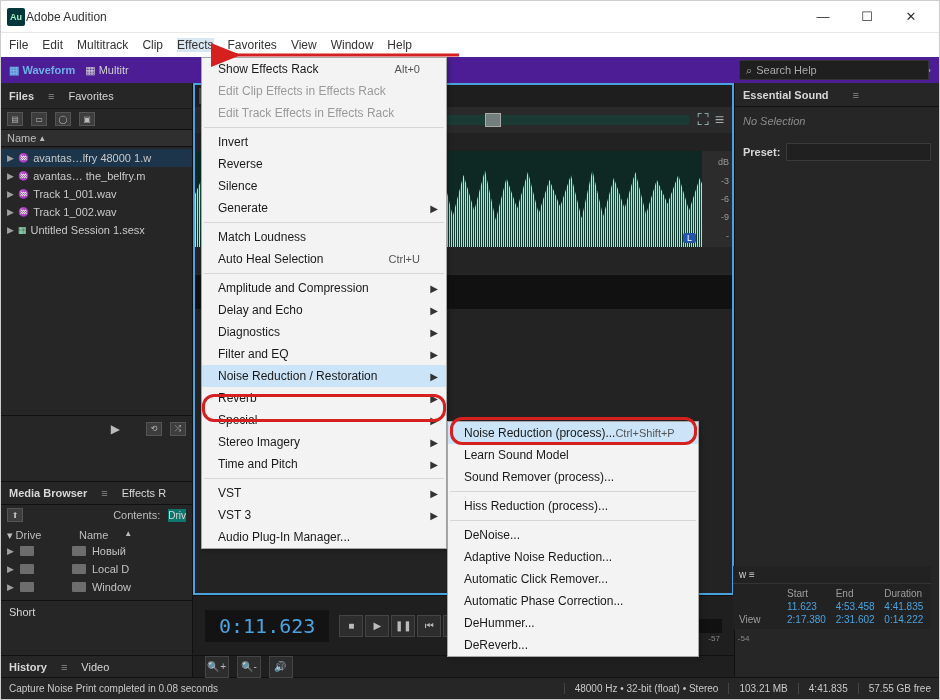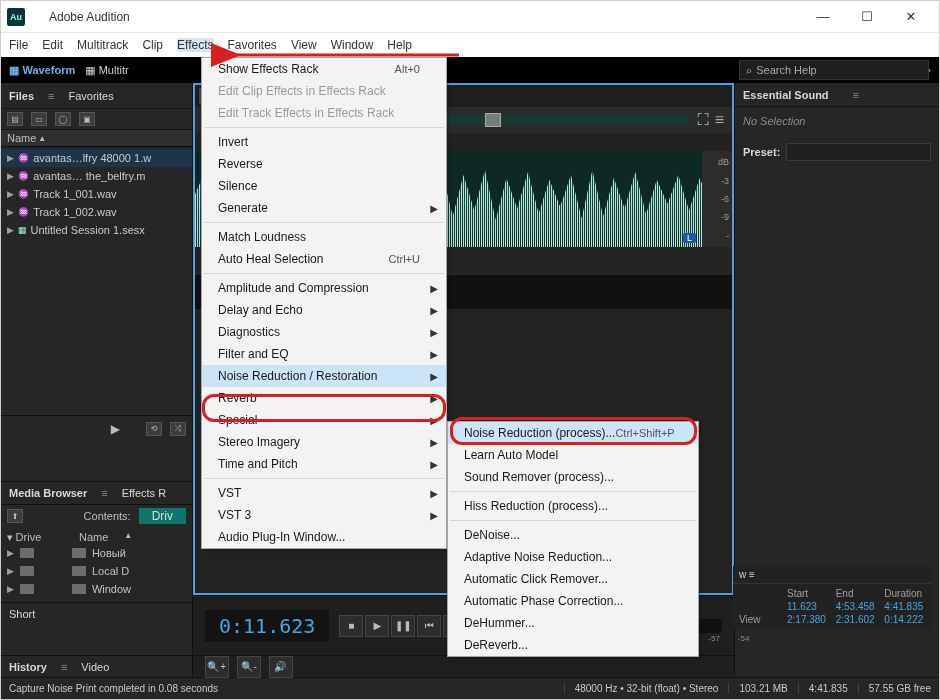--- a/index.html
+++ b/index.html
@@ -1,36 +1,36 @@
 <!DOCTYPE html>
 <html><head>
 <meta charset="utf-8">
 <style>
   * { box-sizing: border-box; margin: 0; padding: 0; font-family: "Segoe UI", Tahoma, sans-serif; }
   body { background: #fff; width: 940px; height: 700px; overflow: hidden; user-select: none; }
   .window { width: 940px; height: 700px; border: 1px solid #ccc; display: flex; flex-direction: column; position: relative; }
   .titlebar { height: 32px; background: #fff; display: flex; align-items: center; padding: 0 6px; border-bottom: 1px solid #e8e8e8; }
-  .app-icon { width: 18px; height: 18px; background: #00373a; display: flex; align-items: center; justify-content: center; font-size: 9px; font-weight: bold; color: #9ef0c6; border-radius: 2px; margin-right: 24px; }
+  .app-icon { width: 18px; height: 18px; background: #00373a; display: flex; align-items: center; justify-content: center; font-size: 9px; font-weight: bold; color: #9ef0c6; border-radius: 2px; margin-right: 1px; }
   .title-text { font-size: 12px; color: #333; flex: 1; }
   .winbtns { display: flex; }
   .winbtn { width: 44px; height: 28px; display: flex; align-items: center; justify-content: center; font-size: 13px; color: #333; }
   .menubar { height: 24px; background: #fff; display: flex; align-items: center; padding: 0 8px; font-size: 12px; color: #333; gap: 14px; position: relative; }
   .menubar span.mb-item { cursor: default; }
   .menubar span.mb-item.active { background:#d8e6f2; }
 
   .content { flex: 1; background: #262626; position: relative; overflow: hidden; }
   .dark { color: #d7d7d7; }
   .panel-hdr { height: 26px; display: flex; align-items: center; padding: 0 8px; font-size: 11px; gap: 14px; border-bottom: 1px solid #1a1a1a; }
   .tab-active { color: #6fb0e6; font-weight: 600; }
   .tab-active::before{ content:"▦ "; }
   .row { display: flex; }
   .col { display: flex; flex-direction: column; }
   .thin { border-right: 1px solid #111; }
 
-  .toolbar { height: 26px; background:#000000; display:flex; align-items:center; padding:0 8px; font-size:11px; gap:10px; }
+  .toolbar { height: 26px; background:#4c1d95; display:flex; align-items:center; padding:0 8px; font-size:11px; gap:10px; }
   .pill { background:#0e0e0e; color:#bfbfbf; padding:2px 10px; border-radius:2px; font-size:11px; }
   .arrow-dbl { color:#a8a8a8; font-size:12px;}
 
   .files-panel { width: 192px; }
   .files-body { padding: 2px 0; font-size: 11px; color:#c9c9c9; }
   .file-row { display:flex; align-items:center; height:18px; padding:0 6px; gap:4px;}
   .file-row.sel { background:#1c354a; }
   .ar { color:#9e9e9e; font-size:9px;}
   .wv-ic { color:#47b0b0; font-size:9px;}
   .ses-ic{ color:#9ef0c6; font-size:9px;}
@@ -212,21 +212,21 @@
 
         <div class="media-panel">
           <div class="media-hdr">
             <span style="font-weight:600">Media Browser</span>
               <span style="color:#8c8c8c">≡</span>
             <span>Effects R</span>
           </div>
           <div class="icon-row">
             <div class="tiny-icon">⬆</div>
             <span style="margin-left:auto;color:#bdbdbd;font-size:11px;">Contents:</span>
-            <span style="background:#0f766e;padding:1px 13px;font-size:12px">Driv</span>
+            <span style="background:#0f766e;padding:1px 0;font-size:10px">Driv</span>
           </div>
           <div class="media-body">
             <div class="row" style="gap:16px;color:#bdbdbd;">
               <span style="width:56px">▾ <span>Drive</span></span>
               <span>Name</span>
                 <span style="font-size:8px">▲</span>
             </div>
             <div id="drive-rows">
                 <div class="drive-row">
                   <span class="ar">▶</span>
@@ -455,31 +455,31 @@
       <div class="menu-sep"></div>
       <div class="menu-row">
         <span>VST</span>
         <span class="arr">▶</span>
       </div>
       <div class="menu-row">
         <span>VST 3</span>
         <span class="arr">▶</span>
       </div>
       <div class="menu-row">
-        <span>Audio Plug-In Window...</span>
+        <span>Audio Plug-In Manager...</span>
       </div>
     </div>
 
   <div class="submenu" id="nr-submenu">
       <div class="menu-row hi">
         <span>Noise Reduction (process)...</span>
         <span class="sc">Ctrl+Shift+P</span>
       </div>
       <div class="menu-row">
-        <span>Learn Auto Model</span>
+        <span>Learn Sound Model</span>
       </div>
       <div class="menu-row">
         <span>Sound Remover (process)...</span>
       </div>
       <div class="menu-sep"></div>
       <div class="menu-row">
         <span>Hiss Reduction (process)...</span>
       </div>
       <div class="menu-sep"></div>
       <div class="menu-row">

